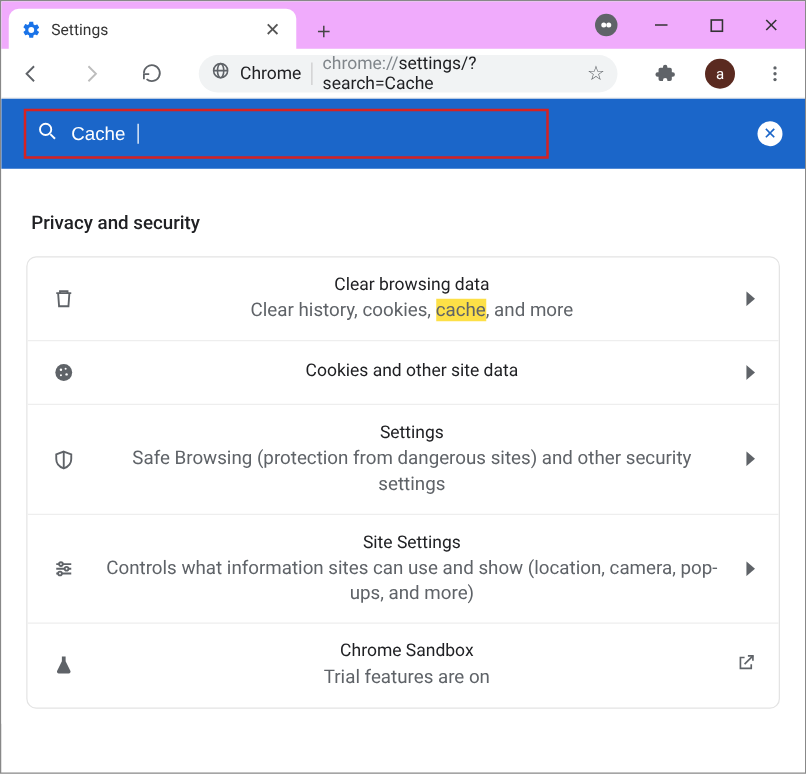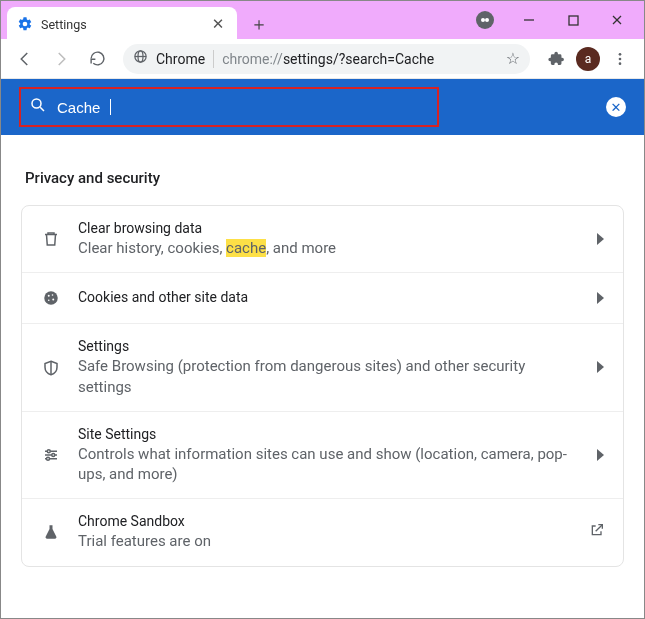--- a/index.html
+++ b/index.html
@@ -76,21 +76,21 @@
     width:4px;height:4px;background:#fff;border-radius:50%;
     box-shadow: 4px 0 0 #fff;
   }
   
   .toolbar {
     height: 40px;
     background: #fff;
     display:flex;
     align-items:center;
     padding: 0 8px;
-    gap:4px;
+    gap:16px;
     border-bottom: 1px solid #e8e8e8;
   }
   .tool-icon {
     width: 32px; height: 32px;
     display:flex;align-items:center;justify-content:center;
     color:#5f6368;cursor:pointer;border-radius:50%;
   }
   .tool-icon.disabled { color:#bdbdbd; cursor:default;}
   .omnibox {
     flex:1;
@@ -147,20 +147,21 @@
     padding: 34px 20px 12px 20px;
     background:#fff;
   }
   .section-title {
     font-size:15px;color:#202124;font-weight:500;margin-bottom:18px;padding-left:4px;
   }
   .card {
     border:1px solid #e4e4e4;
     border-radius:8px;
     overflow:hidden;
+    text-align:center;
   }
   .row {
     display:flex;
     align-items:center;
     padding:14px 18px;
     border-top:1px solid #eee;
     cursor:pointer;
     gap:16px;
     position:relative;
   }

